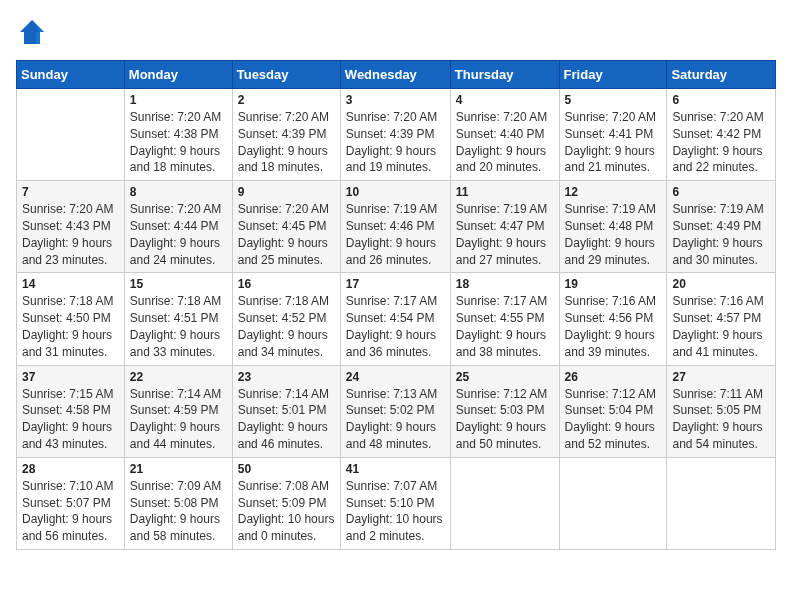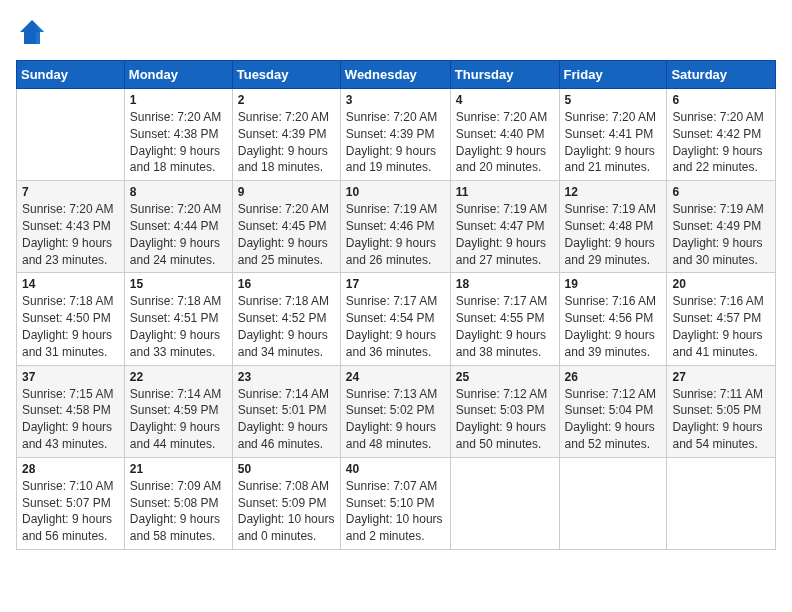--- a/index.html
+++ b/index.html
@@ -245,21 +245,21 @@
         </td>
         <td>
           <span class="day-number">21</span>
           <div class="day-info">Sunrise: 7:09 AM<br>Sunset: 5:08 PM<br>Daylight: 9 hours and 58 minutes.</div>
         </td>
         <td>
           <span class="day-number">50</span>
           <div class="day-info">Sunrise: 7:08 AM<br>Sunset: 5:09 PM<br>Daylight: 10 hours and 0 minutes.</div>
         </td>
         <td>
-          <span class="day-number">40</span>
+          <span class="day-number">41</span>
           <div class="day-info">Sunrise: 7:07 AM<br>Sunset: 5:10 PM<br>Daylight: 10 hours and 2 minutes.</div>
         </td>
         <td class="empty-cell"></td>
         <td class="empty-cell"></td>
         <td class="empty-cell"></td>
       </tr>
     </tbody>
 </table>
 
 </body></html>

